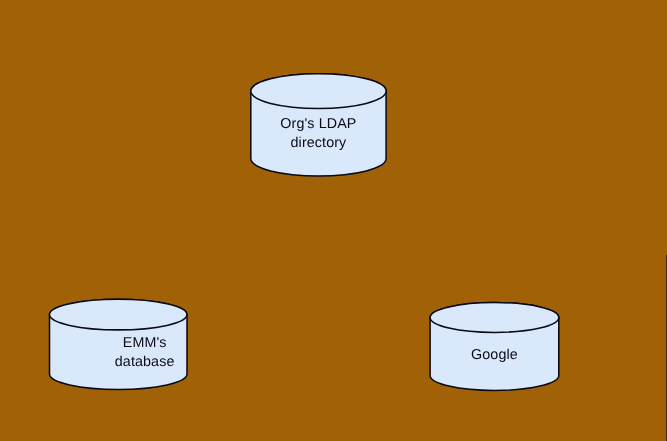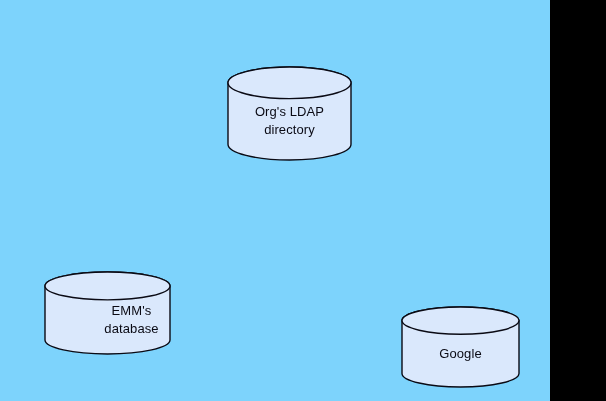--- a/index.html
+++ b/index.html
@@ -5,23 +5,23 @@
   html, body {
     margin: 0;
     padding: 0;
     background: #000000;
   }
   body {
     font-family: "Liberation Sans", sans-serif;
   }
   #canvas {
     position: relative;
-    width: 550px;
+    width: 606px;
     height: 401px;
-    background: #7dd3fc;
+    background: #a16207;
     overflow: hidden;
   }
   .cylinder {
     position: absolute;
   }
   .cylinder svg {
     position: absolute;
     left: 0;
     top: 0;
     display: block;
@@ -57,21 +57,21 @@
 
   <div class="cylinder" id="node-emm" style="left: 45px; top: 272px; width: 125px; height: 82px;">
     <svg id="svg-emm" xmlns="http://www.w3.org/2000/svg" width="125" height="82" viewBox="0 0 125 82">
         <path d="M 0 13.940000000000001 L 0 68.06 A 62.5 13.940000000000001 0 0 0 125 68.06 L 125 13.940000000000001 A 62.5 13.940000000000001 0 0 0 0 13.940000000000001 Z" fill="#dae8fc" stroke="#0a0a14" stroke-width="1.4" stroke-linejoin="round"></path>
         <ellipse cx="62.5" cy="13.940000000000001" rx="62.5" ry="13.940000000000001" fill="#dae8fc" stroke="#0a0a14" stroke-width="1.4"></ellipse>
       </svg>
     <div class="cyl-label" id="label-emm" style="top: 29.97px; padding-left: 24px;">EMM's
 database</div>
   </div>
 
-  <div class="cylinder" id="node-google" style="left: 402px; top: 275px; width: 117px; height: 80px; margin-top: 32px;">
+  <div class="cylinder" id="node-google" style="left: 391px; top: 275px; width: 117px; height: 80px;">
     <svg id="svg-google" xmlns="http://www.w3.org/2000/svg" width="117" height="80" viewBox="0 0 117 80">
         <path d="M 0 13.600000000000001 L 0 66.4 A 58.5 13.600000000000001 0 0 0 117 66.4 L 117 13.600000000000001 A 58.5 13.600000000000001 0 0 0 0 13.600000000000001 Z" fill="#dae8fc" stroke="#0a0a14" stroke-width="1.4" stroke-linejoin="round"></path>
         <ellipse cx="58.5" cy="13.600000000000001" rx="58.5" ry="13.600000000000001" fill="#dae8fc" stroke="#0a0a14" stroke-width="1.4"></ellipse>
       </svg>
     <div class="cyl-label" id="label-google" style="top: 37.8px;">Google</div>
   </div>
 
 </div>
 
 </body></html>

